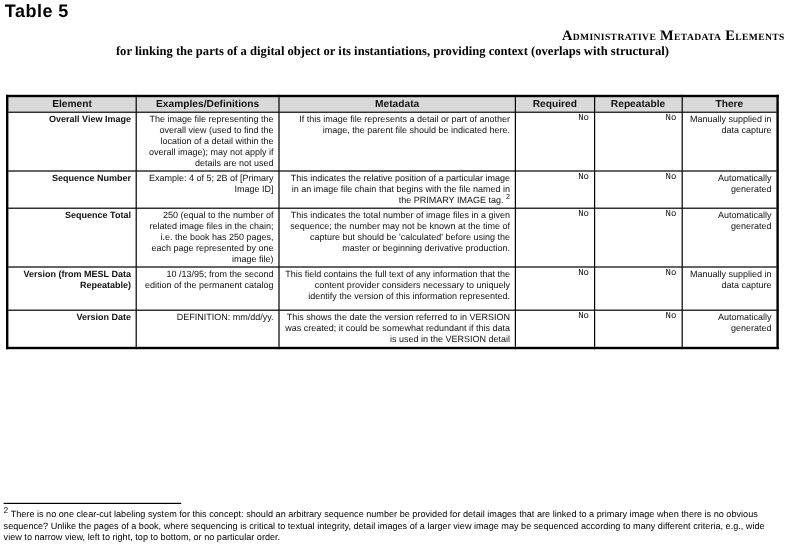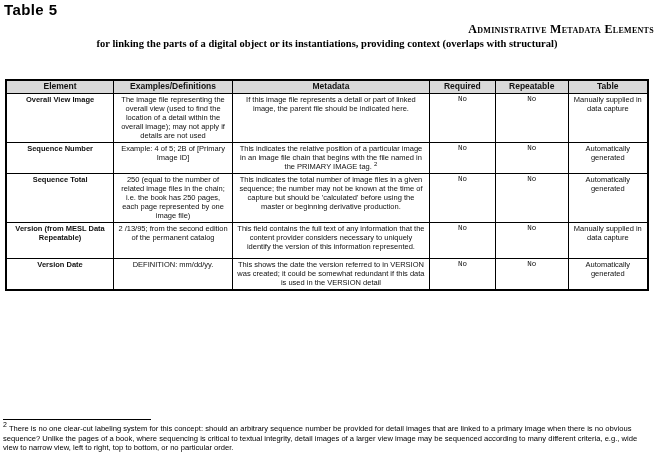--- a/index.html
+++ b/index.html
@@ -41,21 +41,21 @@
     border-collapse: collapse;
     border: 2px solid #000;
     margin-top: 16px;
   }
   table.meta td, table.meta th {
     border: 1px solid #000;
     vertical-align: top;
     padding: 1px 4px 2px 4px;
     font-size: 7.5px;
     line-height: 9px;
-    text-align: center;
+    text-align: right;
   }
   table.meta th {
     background: #d9d9d9;
     text-align: center;
     font-size: 8.5px;
     font-weight: 700;
     height: 13px;
     padding: 1px 2px;
     vertical-align: middle;
   }
@@ -100,28 +100,28 @@
       <col style="width:73px">
       <col style="width:80px">
     </colgroup>
     <thead>
       <tr>
         <th>Element</th>
         <th>Examples/Definitions</th>
         <th>Metadata</th>
         <th>Required</th>
         <th>Repeatable</th>
-        <th>Table</th>
+        <th>There</th>
       </tr>
     </thead>
     <tbody>
       <tr class="r1">
         <td class="el">Overall View Image</td>
         <td>The image file representing the overall view (used to find the location of a detail within the overall image); may not apply if details are not used</td>
-        <td><span>If this image file represents a detail or part of linked image, the parent file should be indicated here.</span><sup></sup></td>
+        <td><span>If this image file represents a detail or part of another image, the parent file should be indicated here.</span><sup></sup></td>
         <td class="center">No</td>
         <td class="center">No</td>
         <td>Manually supplied in data capture</td>
       </tr>
       <tr class="r2">
         <td class="el">Sequence Number</td>
         <td>Example: 4 of 5; 2B of [Primary Image ID]</td>
         <td><span>This indicates the relative position of a particular image in an image file chain that begins with the file named in the PRIMARY IMAGE tag. </span><sup>2</sup></td>
         <td class="center">No</td>
         <td class="center">No</td>
@@ -130,21 +130,21 @@
       <tr class="r3">
         <td class="el">Sequence Total</td>
         <td>250 (equal to the number of related image files in the chain; i.e. the book has 250 pages, each page represented by one image file)</td>
         <td><span>This indicates the total number of image files in a given sequence; the number may not be known at the time of capture but should be 'calculated' before using the master or beginning derivative production.</span><sup></sup></td>
         <td class="center">No</td>
         <td class="center">No</td>
         <td>Automatically generated</td>
       </tr>
       <tr class="r4">
         <td class="el">Version (from MESL Data Repeatable)</td>
-        <td>2 /13/95; from the second edition of the permanent catalog</td>
+        <td>10 /13/95; from the second edition of the permanent catalog</td>
         <td><span>This field contains the full text of any information that the content provider considers necessary to uniquely identify the version of this information represented.</span><sup></sup></td>
         <td class="center">No</td>
         <td class="center">No</td>
         <td>Manually supplied in data capture</td>
       </tr>
       <tr class="r5">
         <td class="el">Version Date</td>
         <td>DEFINITION: mm/dd/yy.</td>
         <td><span>This shows the date the version referred to in VERSION was created; it could be somewhat redundant if this data is used in the VERSION detail</span><sup></sup></td>
         <td class="center">No</td>

